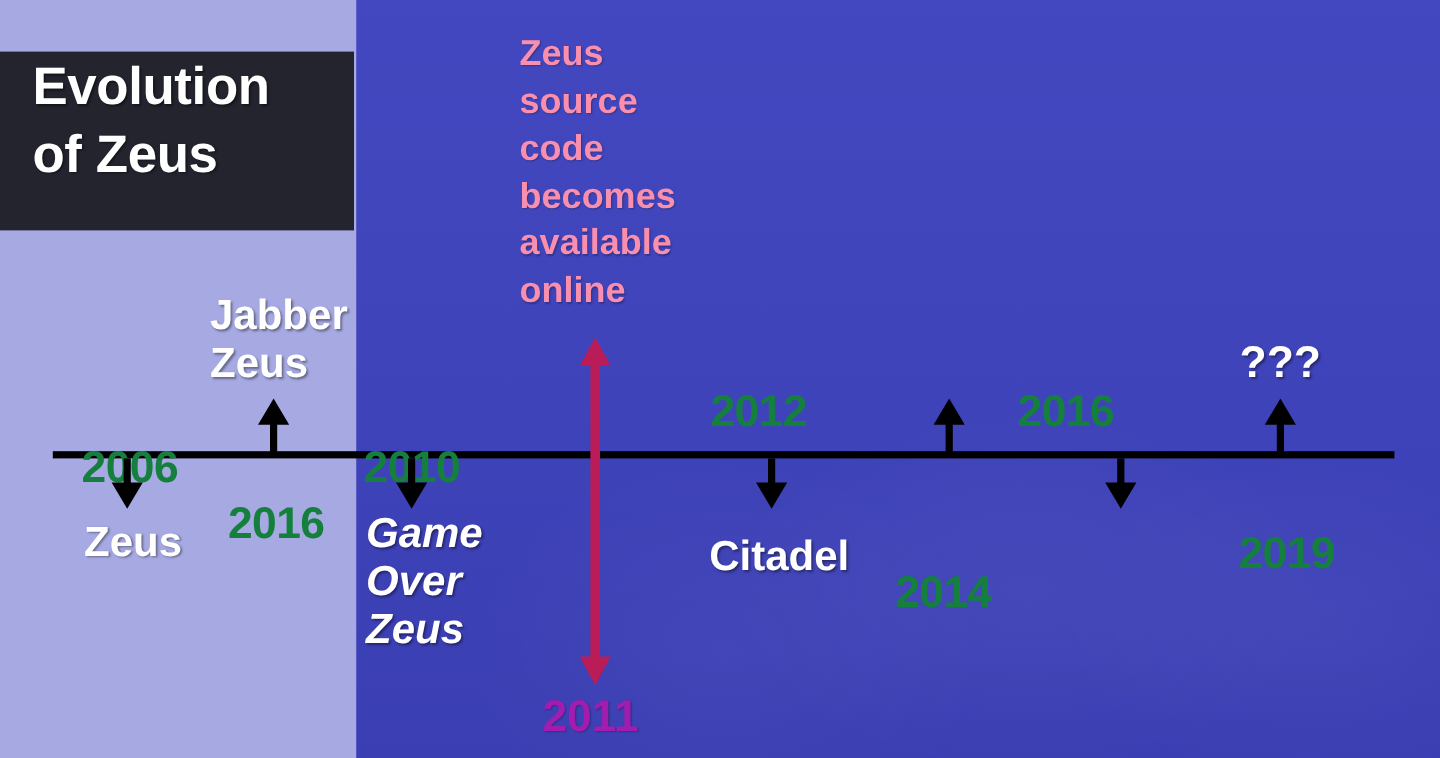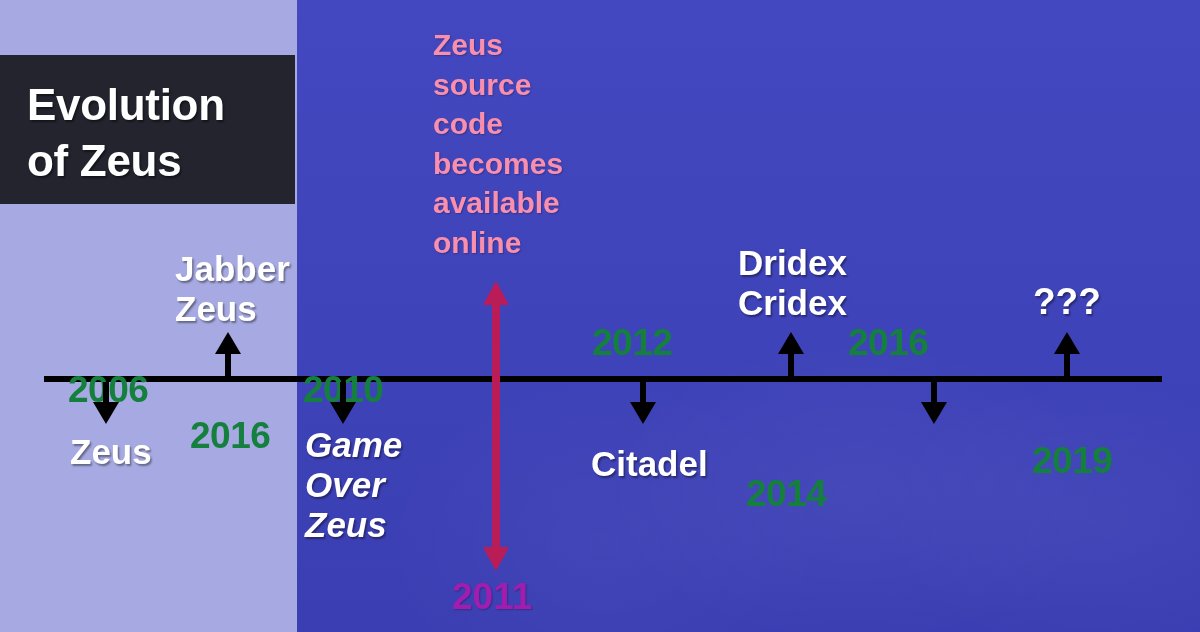--- a/index.html
+++ b/index.html
@@ -34,22 +34,21 @@
       linear-gradient(180deg, #4448c0 0%, #3f43b9 55%, #3a3eb2 100%);
   }
 
   
   .title-box {
     position: absolute;
     left: 0; top: 43px;
     width: 295px; height: 149px;
     background: #23242e;
     box-sizing: border-box;
-    padding: 22px 0 0 27px;
-    margin-top: 12px;
+    padding: 2px 0 0 27px;
   }
   .title-text {
     color: #ffffff;
     font-size: 44px;
     font-weight: bold;
     line-height: 1.28;
     letter-spacing: -0.3px;
     white-space: pre-line;
     text-shadow: 1.5px 1.5px 2px rgba(0,0,0,0.45);
   }
@@ -165,21 +164,21 @@
 
   <div class="axis"></div>
 
   <div class="lbl year" style="left:68px; top:340px;">2006</div>
   <div class="arrow down" style="left:93px; top:382px; height:42px;">
     <div class="shaft" style="height:24px;"></div>
       <div class="head"></div>
   </div>
   <div class="lbl name" style="left:70px; top:432px;">Zeus</div>
 
-  <div class="lbl name" style="left:175px; top:249px;">Jabber
+  <div class="lbl name" style="left:175px; top:243px;">Jabber
 Zeus</div>
   <div class="arrow up" style="left:215px; top:332px; height:46px;">
     <div class="head"></div>
       <div class="shaft" style="height:30px;"></div>
   </div>
   <div class="lbl year" style="left:190px; top:386px;">2016</div>
 
   <div class="lbl year" style="left:303px; top:340px;">2010</div>
   <div class="arrow down" style="left:330px; top:382px; height:42px;">
     <div class="shaft" style="height:24px;"></div>
@@ -202,22 +201,20 @@
   </div>
   <div class="lbl pink-year" style="left:452px; top:578px;">2011</div>
 
   <div class="lbl year" style="left:592px; top:293px;">2012</div>
   <div class="arrow down" style="left:630px; top:382px; height:42px;">
     <div class="shaft" style="height:24px;"></div>
       <div class="head"></div>
   </div>
   <div class="lbl name" style="left:591px; top:444px;">Citadel</div>
 
-  <div class="lbl name" style="left:738px; top:243px;">Dridex
-Cridex</div>
   <div class="arrow up" style="left:778px; top:332px; height:46px;">
     <div class="head"></div>
       <div class="shaft" style="height:30px;"></div>
   </div>
   <div class="lbl year" style="left:746px; top:444px;">2014</div>
 
   <div class="lbl year" style="left:848px; top:293px;">2016</div>
   <div class="arrow down" style="left:921px; top:382px; height:42px;">
     <div class="shaft" style="height:24px;"></div>
       <div class="head"></div>

